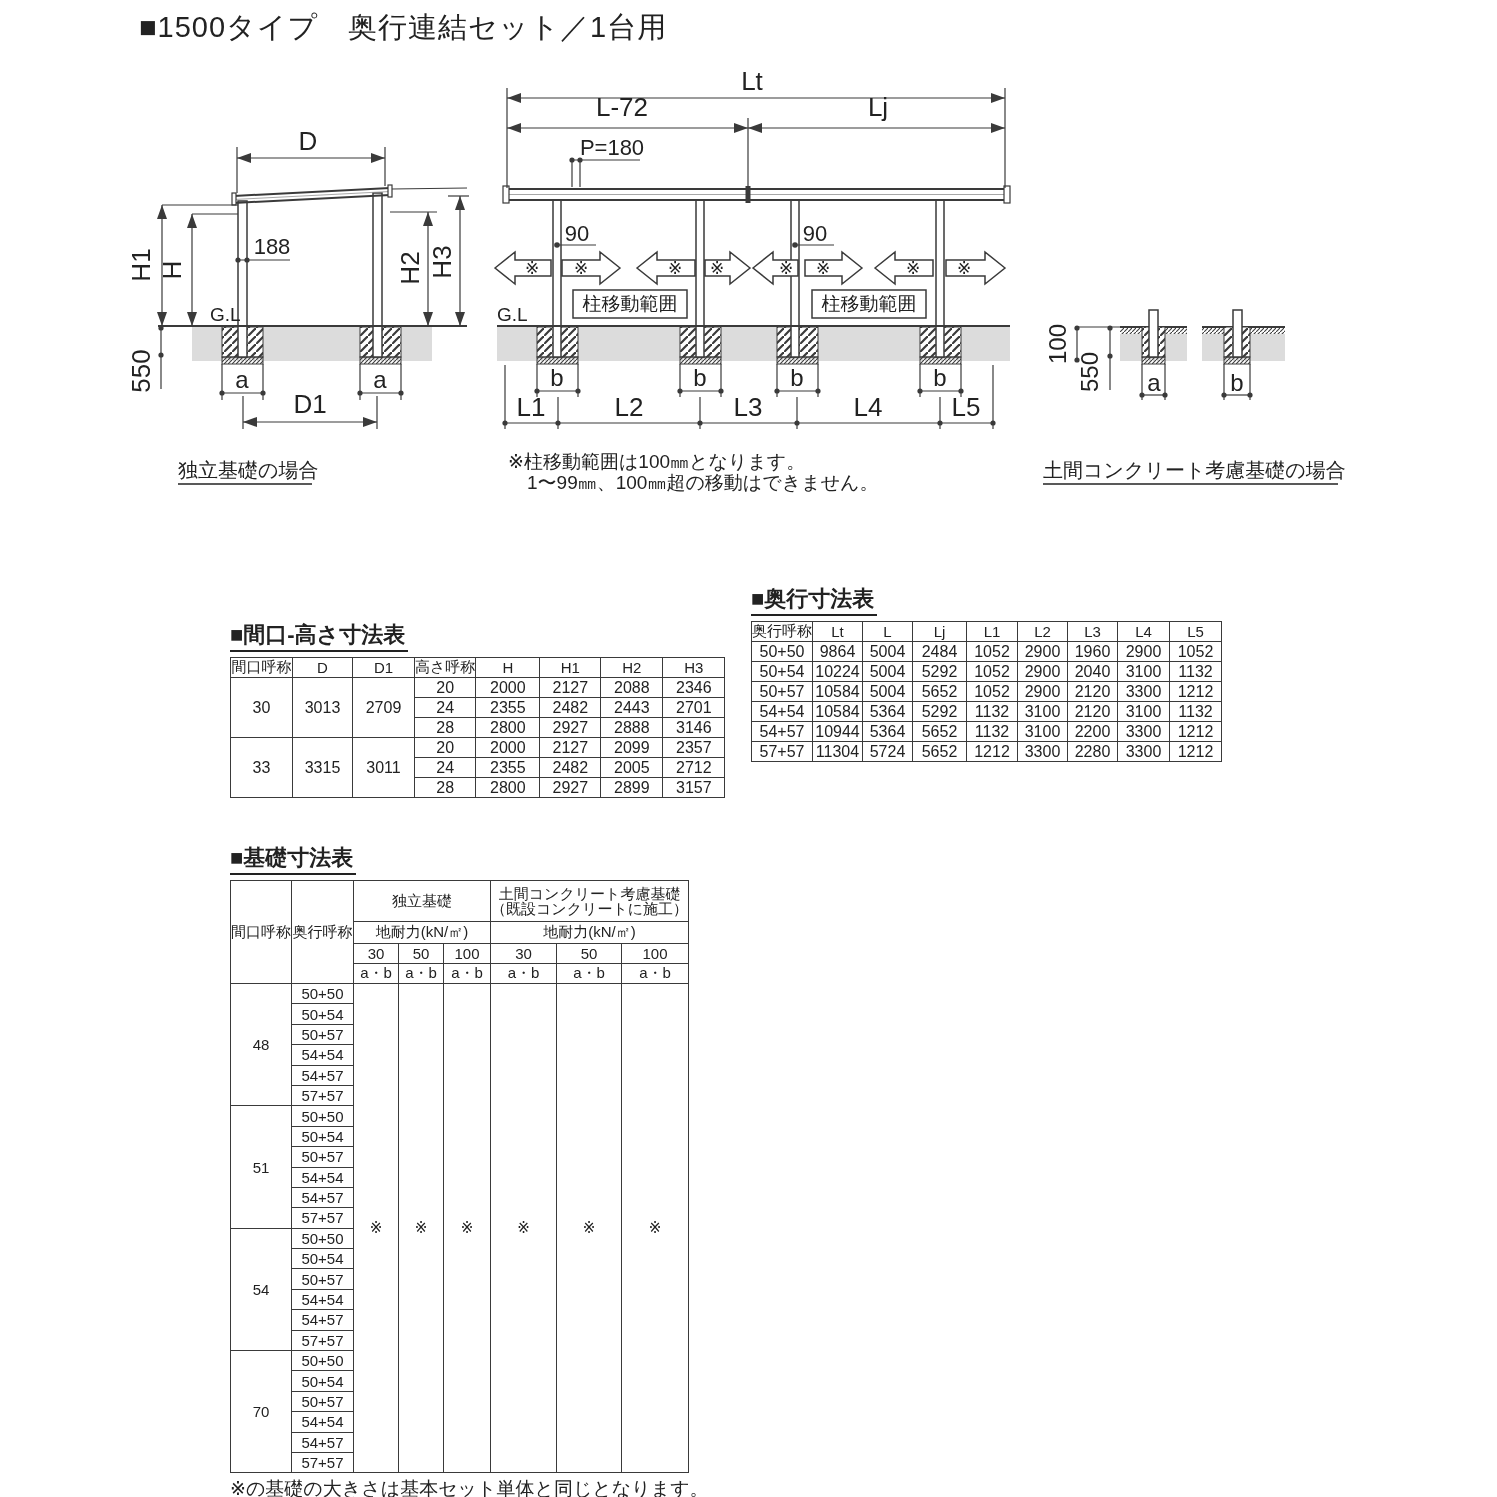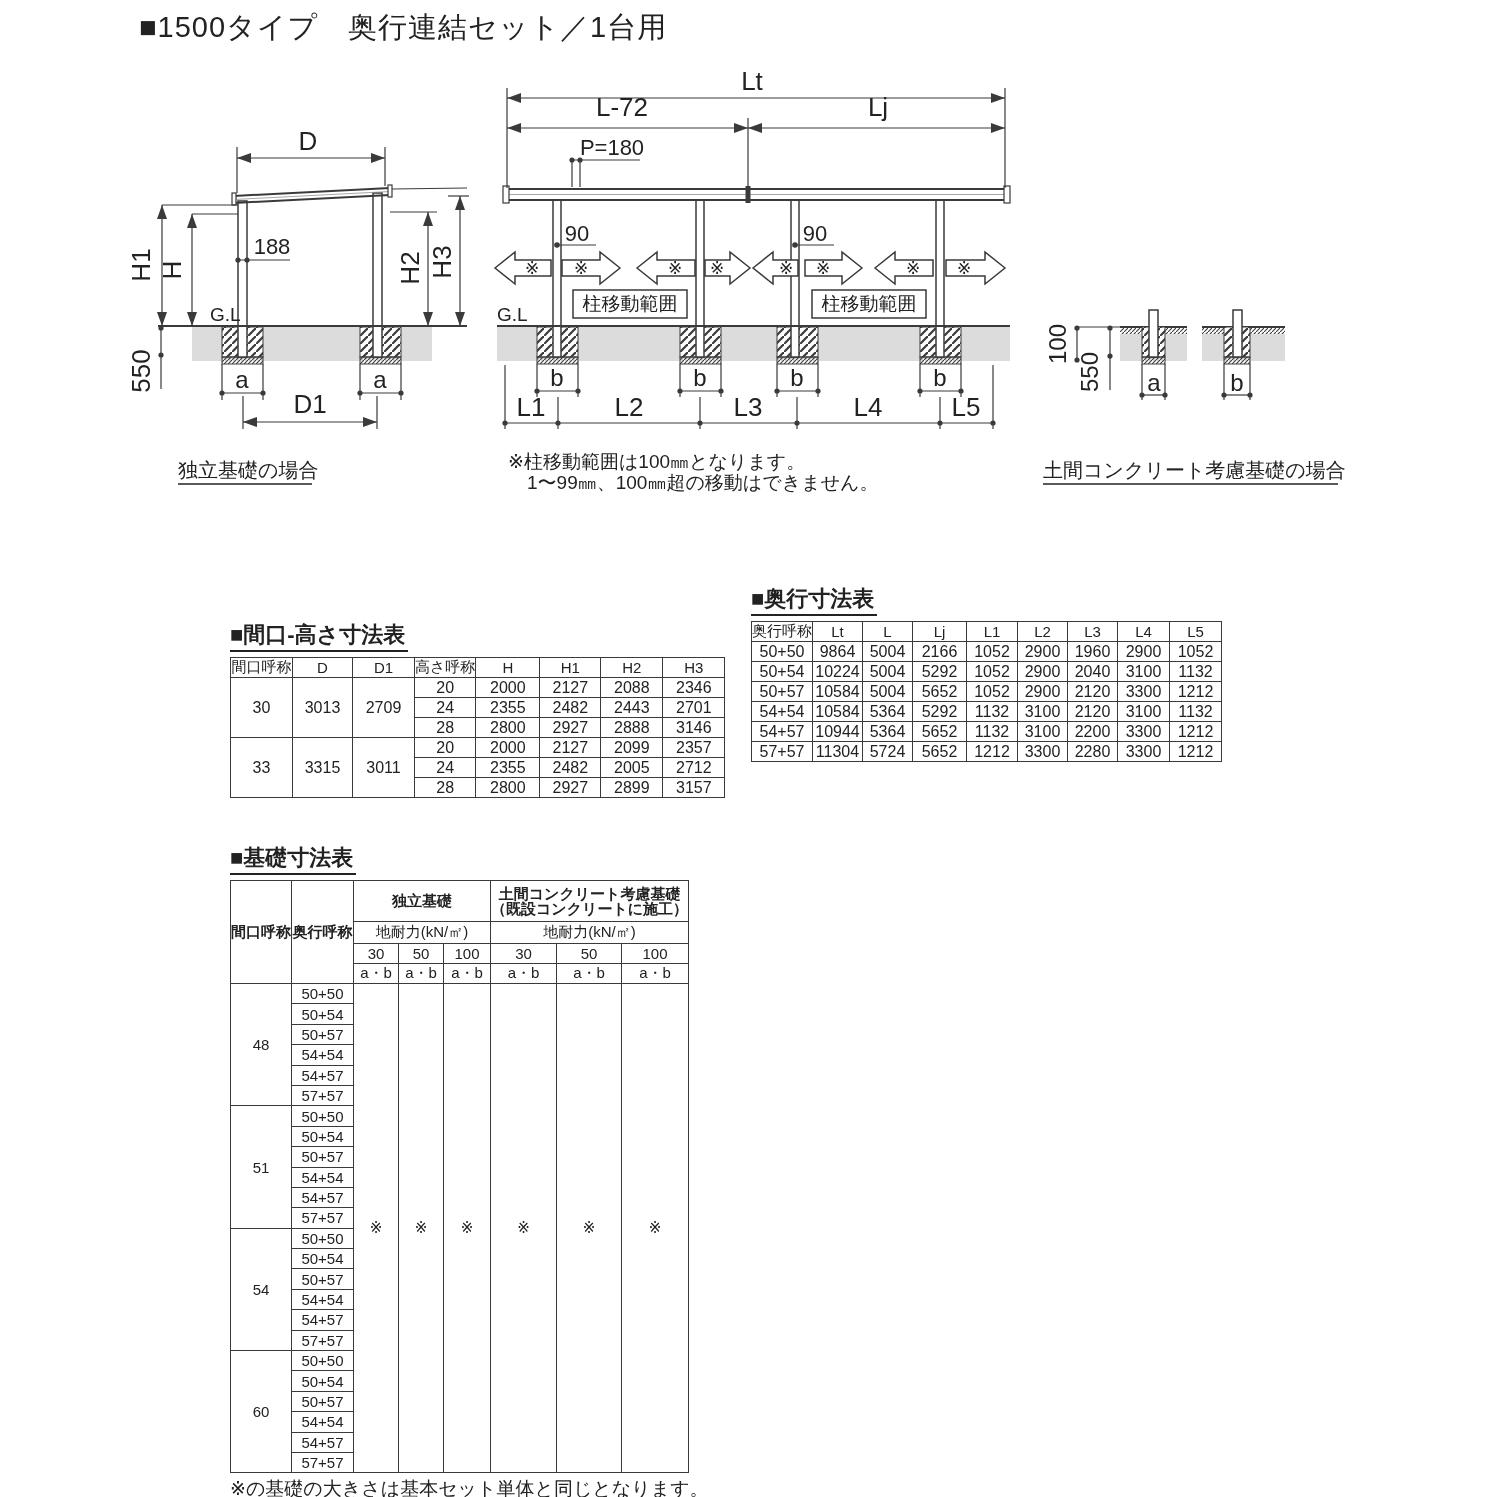--- a/index.html
+++ b/index.html
@@ -11,21 +11,21 @@
   #main-title { left:139px; top:8px; font-size:29px; font-weight:normal; letter-spacing:1px; white-space:nowrap; }
   .section-title { font-size:22px; font-weight:bold; display:inline-block; border-bottom:2px solid #222; padding-right:3px; white-space:nowrap; }
   table { border-collapse:collapse; table-layout:fixed; margin-top:5px; }
   th,td { border:1px solid #3a3a3a; text-align:center; vertical-align:middle; padding:0; font-weight:normal; overflow:hidden; white-space:nowrap; }
   #size-section  { left:230px; top:584px;margin-top:36px; }
   #depth-section { left:751px; top:584px; }
   #foundation-section { left:230px; top:843px; }
   #size-table th, #size-table td, #depth-table th, #depth-table td { height:19px; font-size:16px; }
   #size-table th, #depth-table th { font-size:15px; }
   #foundation-table th, #foundation-table td { font-size:15px; }
-  #foundation-table thead tr:nth-child(1) th { height:40px;font-weight:bold; }
+  #foundation-table thead tr:nth-child(1) th { height:40px; }
   #foundation-table thead tr:nth-child(2) th { height:21px; }
   #foundation-table thead tr:nth-child(3) th { height:19px; }
   #foundation-table thead tr:nth-child(4) th { height:15px; }
   #foundation-table tbody td { height:19.4px; }
   .two-line { font-size:13px; line-height:15px;text-align:center; }
   .footnote { font-size:19px; margin-top:3px; white-space:nowrap; }
   svg text { fill:#222; }
   .dim { font-size:26px; }
   .dim-sm { font-size:22px; }
   .dim-ab { font-size:24px; }
@@ -480,21 +480,21 @@
           <th>L3</th>
           <th>L4</th>
           <th>L5</th>
         </tr>
       </thead>
     <tbody>
         <tr>
           <td>50+50</td>
           <td>9864</td>
           <td>5004</td>
-          <td>2166</td>
+          <td>2484</td>
           <td>1052</td>
           <td>2900</td>
           <td>1960</td>
           <td>2900</td>
           <td>1052</td>
         </tr>
         <tr>
           <td>50+54</td>
           <td>10224</td>
           <td>5004</td>
@@ -655,21 +655,21 @@
         <tr>
           <td>54+54</td>
         </tr>
         <tr>
           <td>54+57</td>
         </tr>
         <tr>
           <td>57+57</td>
         </tr>
         <tr>
-          <td rowspan="6">60</td>
+          <td rowspan="6">70</td>
           <td>50+50</td>
         </tr>
         <tr>
           <td>50+54</td>
         </tr>
         <tr>
           <td>50+57</td>
         </tr>
         <tr>
           <td>54+54</td>

